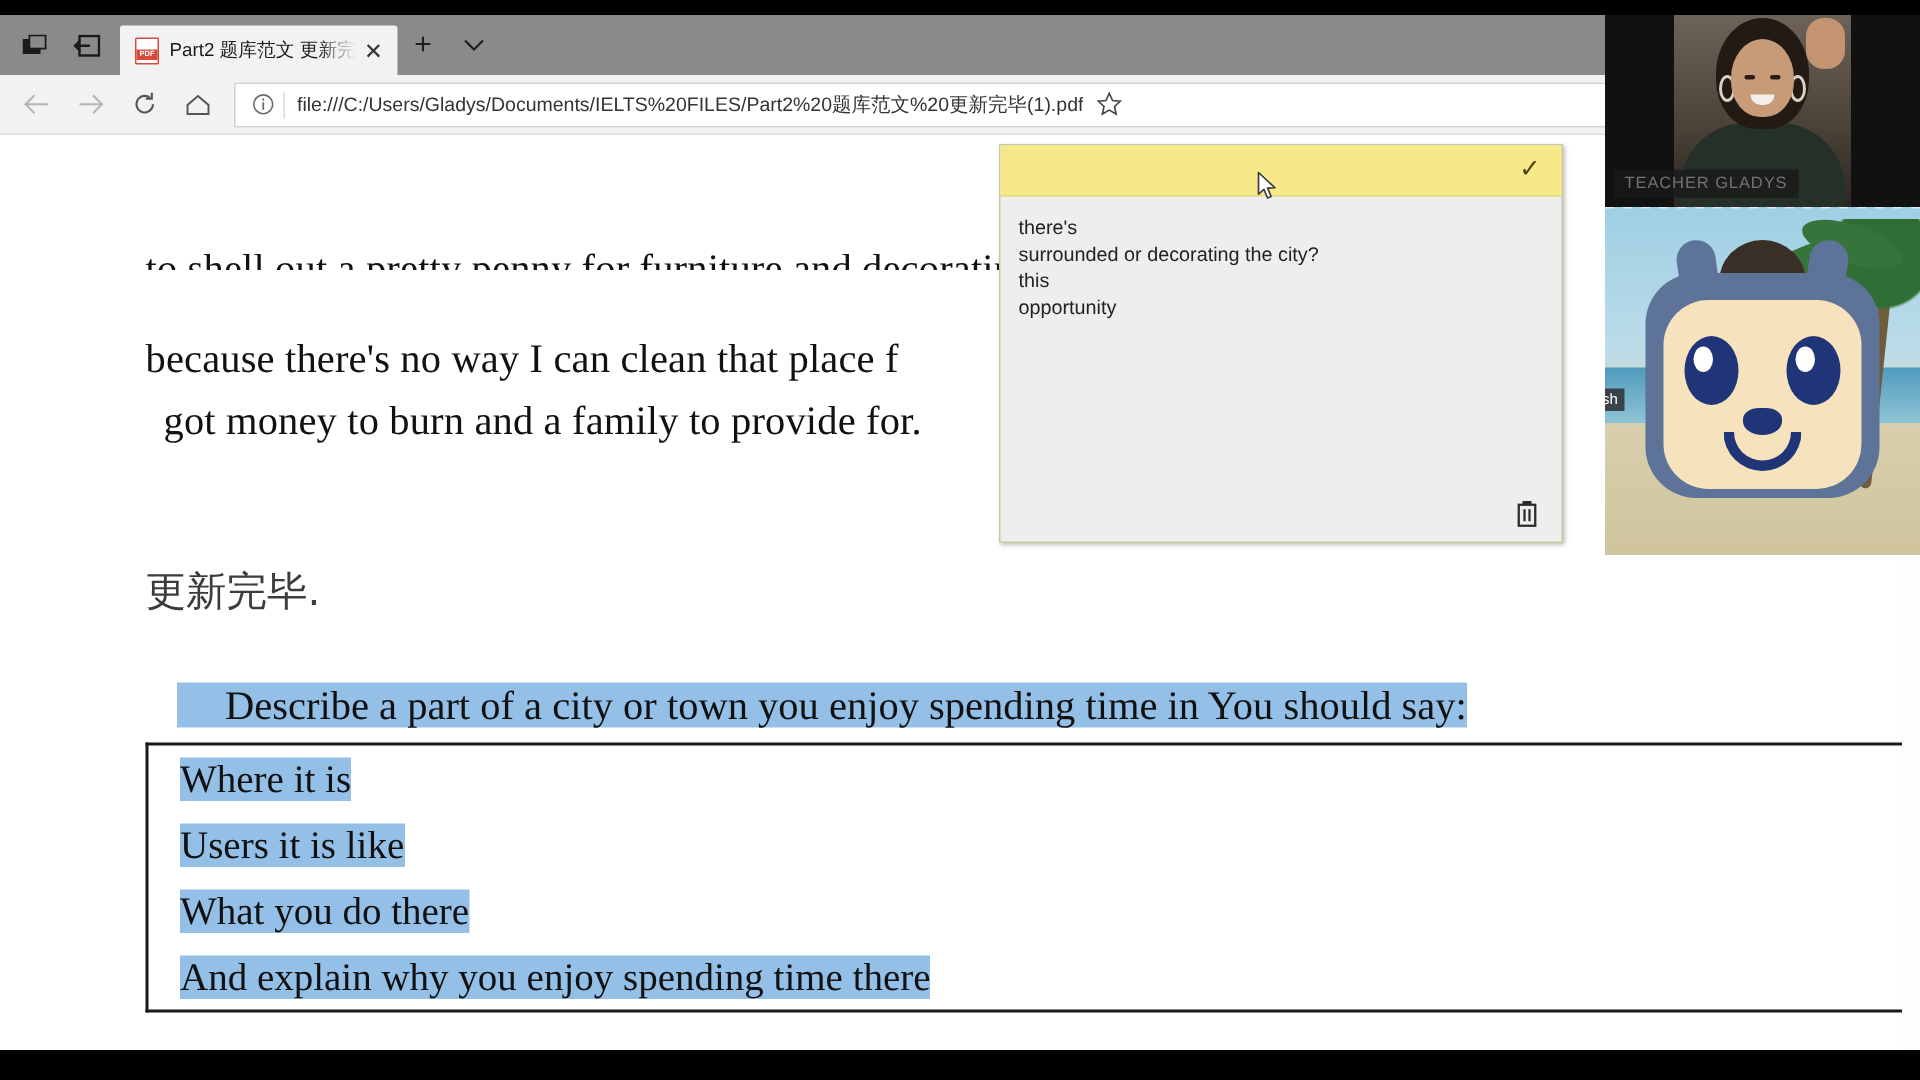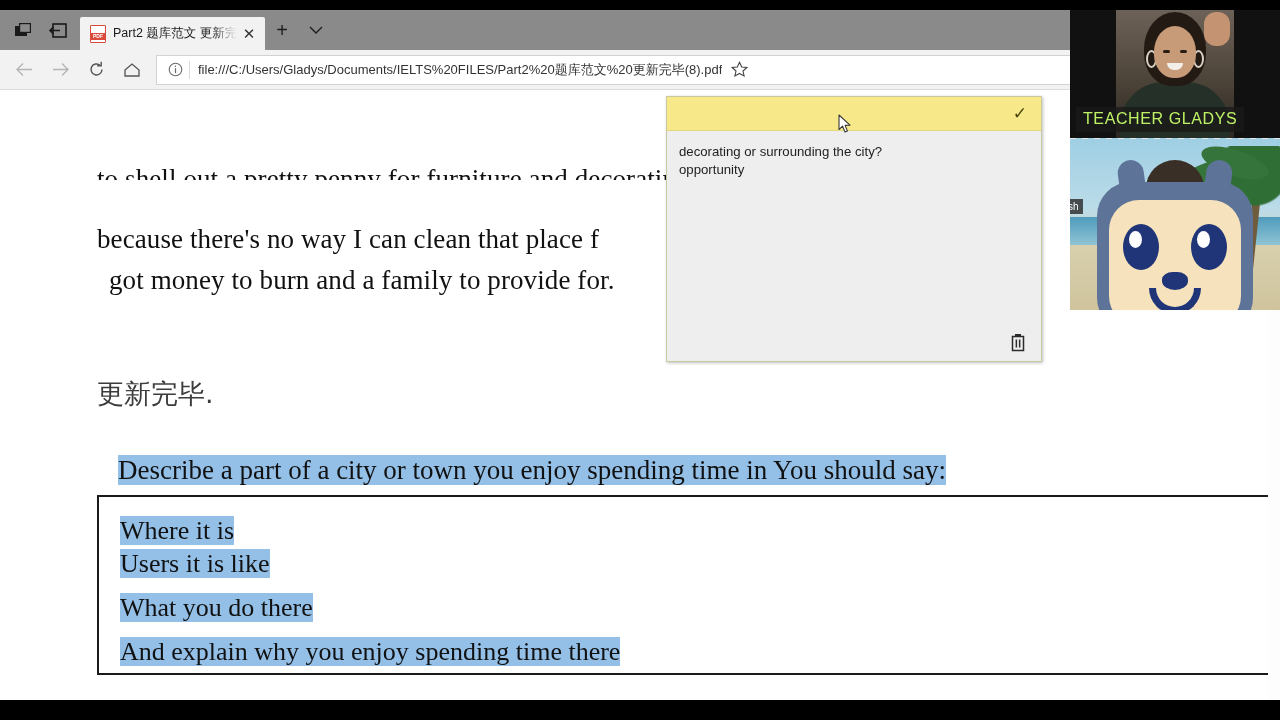--- a/index.html
+++ b/index.html
@@ -268,27 +268,27 @@
     right: 0; top: 10px;
     width: 210px;
     z-index: 30;
   }
   .vtile {
     position: relative;
     width: 210px;
     overflow: hidden;
   }
   .vtile-1 { height: 128px; background: #111; }
-  .vtile-2 { height: 172px; }
+  .vtile-2 { height: 232px; }
   .vlabel {
     position: absolute;
     left: 6px; bottom: 6px;
     background: rgba(25,25,25,0.78);
-    color: #bef264;
-    font-size: 16px;
+    color: #737373;
+    font-size: 11px;
     letter-spacing: 0.6px;
     padding: 3px 7px 4px 7px;
     white-space: nowrap;
     font-family: "Liberation Sans", sans-serif;
   }
   .vlabel-small {
     position: absolute;
     left: -6px; bottom: 96px;
     background: rgba(40,40,40,0.8);
     color: #fff;
@@ -508,21 +508,21 @@
 
       <div class="addressbar">
         <span class="info-icon">
           <svg width="15" height="15" viewBox="0 0 15 15">
             <circle cx="7.5" cy="7.5" r="6.3" fill="none" stroke="#6b6b6b" stroke-width="1.1"></circle>
             <rect x="6.9" y="6.2" width="1.2" height="5" fill="#6b6b6b"></rect>
             <rect x="6.9" y="3.6" width="1.2" height="1.5" fill="#6b6b6b"></rect>
           </svg>
         </span>
         <span class="addr-sep"></span>
-        <span class="addr-text" title="file:///C:/Users/Gladys/Documents/IELTS%20FILES/Part2%20题库范文%20更新完毕(1).pdf">file:///C:/Users/Gladys/Documents/IELTS%20FILES/Part2%20题库范文%20更新完毕(8).pdf</span>
+        <span class="addr-text" title="file:///C:/Users/Gladys/Documents/IELTS%20FILES/Part2%20题库范文%20更新完毕(1).pdf">file:///C:/Users/Gladys/Documents/IELTS%20FILES/Part2%20题库范文%20更新完毕(1).pdf</span>
         <span class="star-btn">
           <svg width="17" height="17" viewBox="0 0 17 17">
             <path d="M8.5 1.3 L10.7 6 L15.8 6.5 L12 10 L13.1 15 L8.5 12.4 L3.9 15 L5 10 L1.2 6.5 L6.3 6 Z" fill="none" stroke="#444" stroke-width="1.1"></path>
           </svg>
         </span>
       </div>
     </div>
 
     <div class="viewer">
       <div class="doc">
@@ -531,25 +531,25 @@
 
         <div class="doc-line" style="left:97px; top:122px;margin-top:12px;">because there's no way I can clean that place f</div>
 
         <div class="doc-line" style="left:1105px; top:122px;">, I                                       </div>
 
         <div class="doc-line" style="left:109px; top:175px;">got money to burn and a family to provide for.</div>
 
         <div class="cn-line" style="left:97px; top:286px;">更新完毕.</div>
 
         <div style="position:absolute; left:118px; top:364px;">
-          <span class="hl" style="font-family:'Liberation Serif',serif; font-size:27px; line-height:33px;">Describe a part of a city or town you enjoy spending time in You should say:</span>
+          <span class="hl" style="font-family:'Liberation Serif',serif; font-size:27px; line-height:33px;padding-left:32px;">Describe a part of a city or town you enjoy spending time in You should say:</span>
         </div>
 
         <div class="qbox">
-          <div class="qline" style="top:19px;">
+          <div class="qline" style="top:8px;">
             <span class="hl">Where it is</span>
           </div>
           <div class="qline" style="top:52px;">
             <span class="hl">Users it is like</span>
           </div>
           <div class="qline" style="top:96px;text-align:center;">
             <span class="hl">What you do there</span>
           </div>
           <div class="qline" style="top:140px;">
             <span class="hl">And explain why you enjoy spending time there</span>
@@ -558,21 +558,23 @@
 
       </div>
 
       <div class="scroll-right-edge"></div>
 
       <div class="note" style="top:6px;">
         <div class="note-header">
           <span class="note-check">✓</span>
         </div>
         <div class="note-body">
-          <div class="note-text-line">decorating or surrounding the city?</div>
+          <div class="note-text-line">there's</div>
+          <div class="note-text-line">surrounded or decorating the city?</div>
+          <div class="note-text-line">this</div>
           <div class="note-text-line">opportunity</div>
 
           <span class="note-trash">
             <svg width="18" height="20" viewBox="0 0 18 20">
               <rect x="3.5" y="4.5" width="11" height="14" fill="none" stroke="#2b2b2b" stroke-width="1.5"></rect>
               <rect x="6" y="2" width="6" height="2.2" fill="#2b2b2b"></rect>
               <rect x="6.6" y="7.5" width="1.5" height="8" fill="#2b2b2b"></rect>
               <rect x="9.9" y="7.5" width="1.5" height="8" fill="#2b2b2b"></rect>
             </svg>
           </span>

